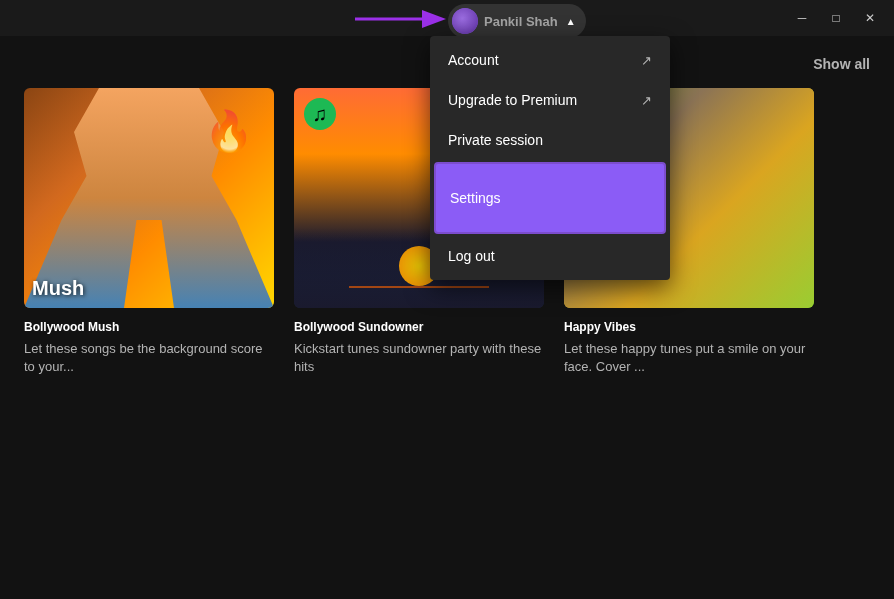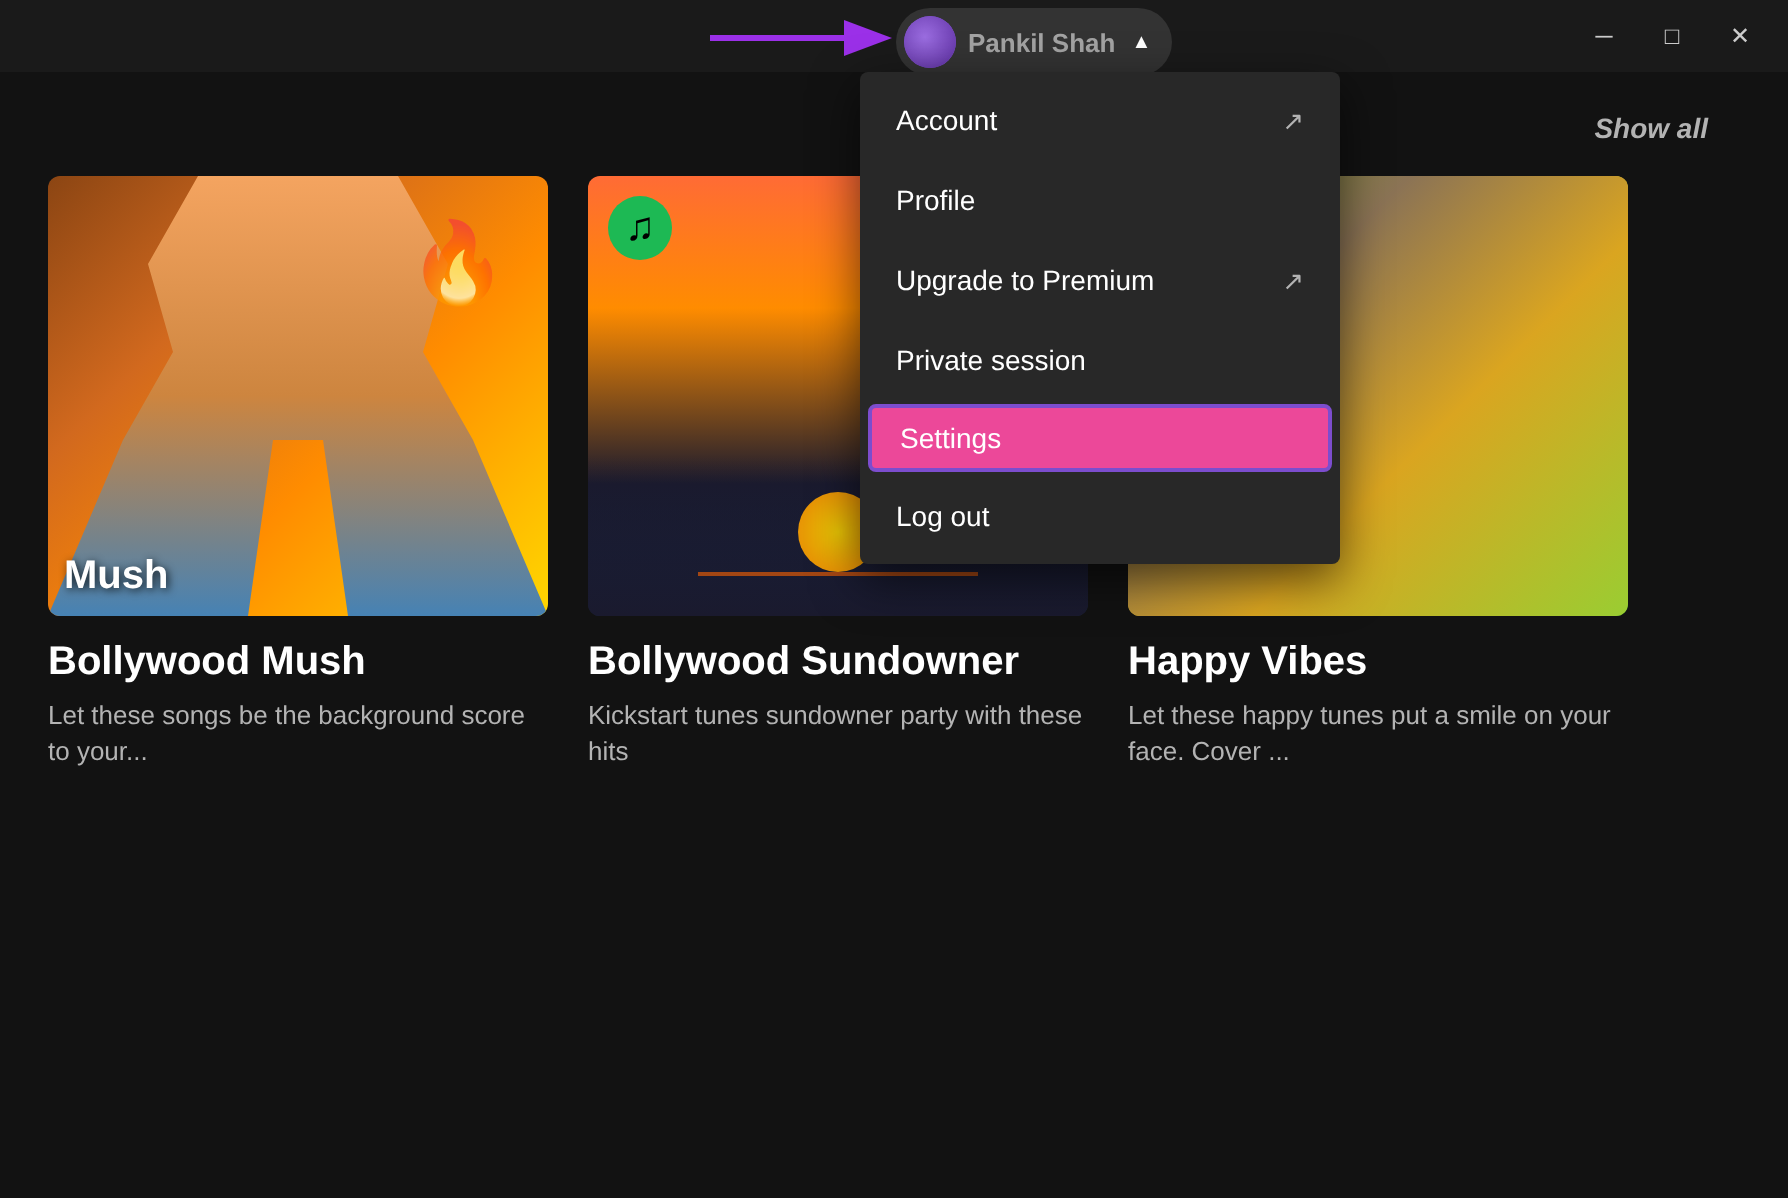--- a/index.html
+++ b/index.html
@@ -112,25 +112,25 @@
       align-items: center;
       justify-content: space-between;
       padding: 12px 18px;
       color: #fff;
       font-size: 14px;
       font-weight: 400;
       cursor: pointer;
       transition: background 0.15s;
     }
     .dropdown-item.highlighted {
-      background: #ec4899;
+      background: #8b5cf6;
       border: 2px solid #7c4dce;
       border-radius: 4px;
       margin: 2px 4px;
-      padding: 7px 14px;
+      padding: 26px 14px;
     }
     .external-icon {
       color: #b3b3b3;
       font-size: 13px;
     }
 
     
     .main-content {
       position: absolute;
       top: 36px;
@@ -146,22 +146,21 @@
       display: flex;
       align-items: center;
       justify-content: flex-end;
       margin-bottom: 16px;
     }
     .show-all-btn {
       color: #b3b3b3;
       font-size: 14px;
       font-weight: 600;
       cursor: pointer;
-      margin-right: 16px;
-      font-style: italic;
+      margin-right: 0;
     }
 
     
     .cards-grid {
       display: flex;
       gap: 20px;
     }
     .card {
       width: 250px;
       cursor: pointer;
@@ -220,21 +219,21 @@
       border-radius: 50%;
       display: flex;
       align-items: center;
       justify-content: center;
       color: #000;
       font-size: 20px;
       font-weight: 900;
     }
     .card-title {
       color: #fff;
-      font-size: 20px;
+      font-size: 12px;
       font-weight: 700;
       margin-bottom: 6px;
     }
     .card-desc {
       color: #b3b3b3;
       font-size: 13px;
       line-height: 1.4;
     }
     .person-silhouette {
       width: 100%;
@@ -272,23 +271,20 @@
   <span class="user-name">Pankil Shah</span>
   <span class="user-chevron">▲</span>
 </div>
 
 <div class="dropdown-menu">
   <div class="dropdown-item">
     <span>Account</span>
     <span class="external-icon">↗</span>
   </div>
   <div class="dropdown-item">
-    <span>Profile</span>
-  </div>
-  <div class="dropdown-item">
     <span>Upgrade to Premium</span>
     <span class="external-icon">↗</span>
   </div>
   <div class="dropdown-item">
     <span>Private session</span>
   </div>
   <div class="dropdown-item highlighted">
     <span>Settings</span>
   </div>
   <div class="dropdown-item">

